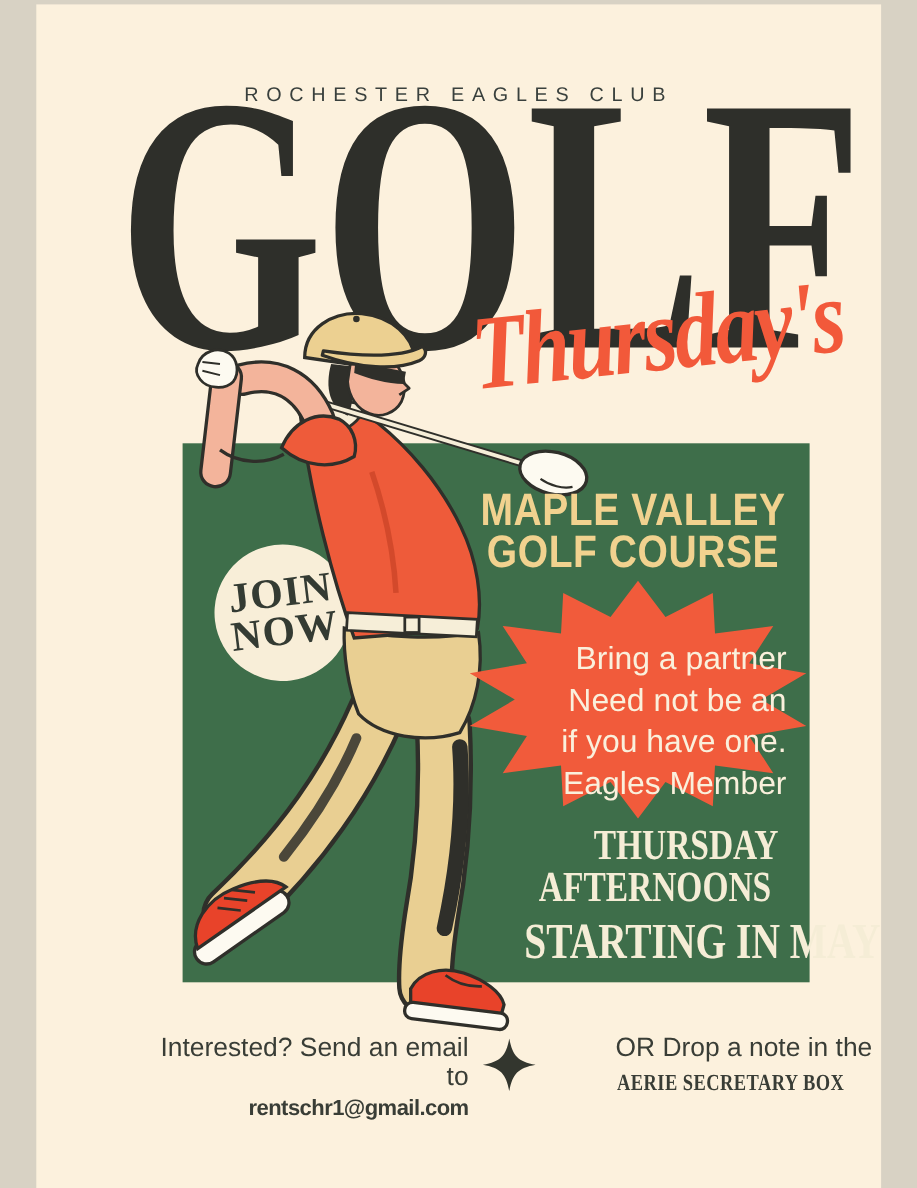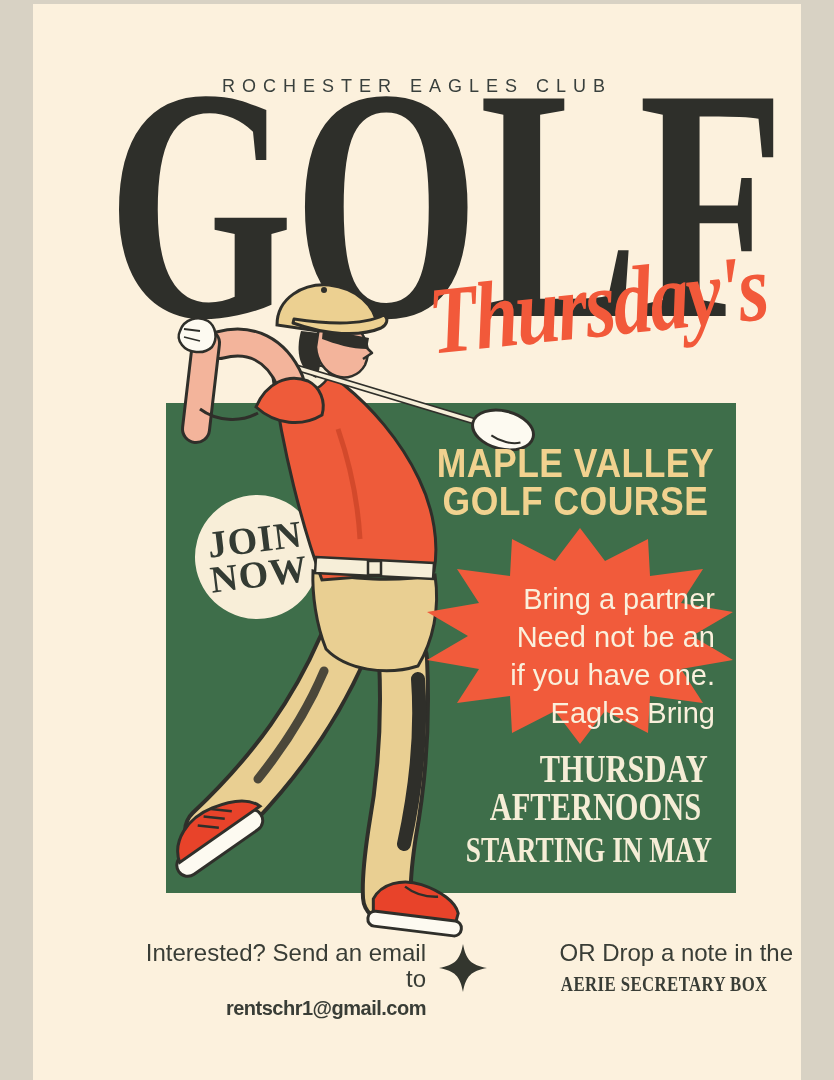--- a/index.html
+++ b/index.html
@@ -52,21 +52,21 @@
   .starburst-text{
     position:absolute;left:412px;top:576px;width:270px;text-align:right;
     color:#faf0dc;font-size:29px;line-height:38px;font-weight:500;
   }
   .schedule{
     position:absolute;left:398px;top:746px;width:300px;text-align:right;
     color:#f5edd6;font-family:"Liberation Serif",serif;font-weight:bold;
     white-space:nowrap;
   }
   .schedule .s1,.schedule .s2{font-size:39px;line-height:0.98;}
-  .schedule .s3{font-size:35px;line-height:1.0;margin-top:7px;}
+  .schedule .s3{font-size:46px;line-height:1.0;margin-top:7px;}
   .schedule span{display:inline-block;transform:scaleX(0.78);letter-spacing:0px;}
   .golfer-svg{position:absolute;left:55px;top:275px;width:465px;height:660px;pointer-events:none;}
   
   .footer-left{position:absolute;left:93px;top:936px;width:300px;text-align:right;color:#393d36;}
   .footer-right{position:absolute;left:460px;top:936px;width:300px;text-align:right;color:#393d36;}
   .footer-intro{font-size:24px;line-height:1.1;}
   .footer-email{font-size:20px;font-weight:bold;letter-spacing:-0.5px;margin-top:4px;}
   .footer-box{
     font-family:"Liberation Serif",serif;font-size:21px;font-weight:bold;
     margin-top:6px;white-space:nowrap;
@@ -166,21 +166,21 @@
     <div><span>GOLF COURSE</span></div>
   </div>
 
   <svg class="starburst-wrap" viewBox="0 0 315 218" xmlns="http://www.w3.org/2000/svg" aria-hidden="true">
     <polygon fill="#f15b3b" points="157,0 182,33 225,11 227,48 280,41 258,75 310,84 269,108 310,132 258,141 280,175 227,168 225,205 182,183 157,216 132,183 89,205 87,168 34,175 56,141 4,132 45,108 4,84 56,75 34,41 87,48 89,11 132,33"></polygon>
   </svg>
   <div class="starburst-text">
     <div>Bring a partner</div>
     <div>Need not be an</div>
     <div>if you have one.</div>
-    <div>Eagles Bring</div>
+    <div>Eagles Member</div>
   </div>
 
   <div class="schedule">
     <div class="s1"><span>THURSDAY</span></div>
     <div class="s2"><span>AFTERNOONS</span></div>
     <div class="s3"><span>STARTING IN MAY</span></div>
   </div>
 
   <div class="footer-left">
     <div class="footer-intro">Interested? Send an email to</div>

